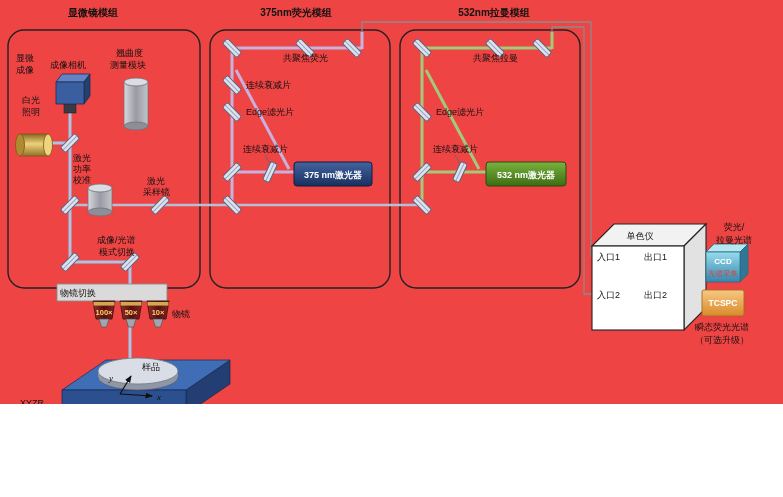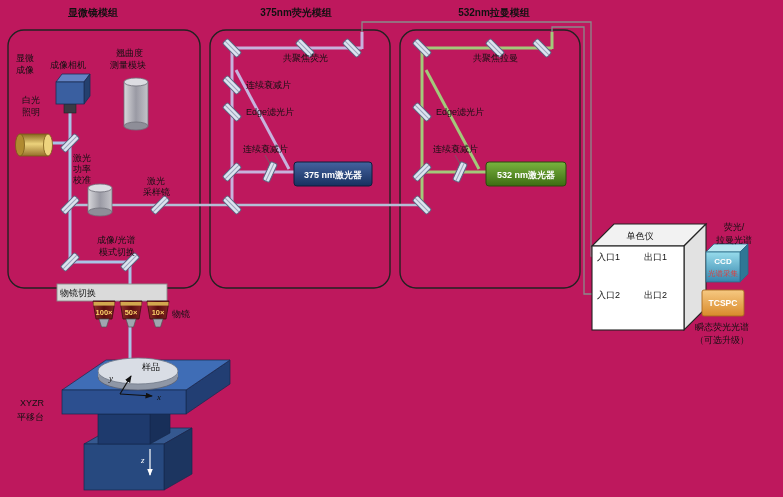--- a/index.html
+++ b/index.html
@@ -1,16 +1,16 @@
 <!DOCTYPE html>
 <html><head>
 <meta charset="utf-8">
 <style>
   body{margin:0;background:#fff}
-  #wrap{position:relative;width:783px;height:497px;background:#be185d;font-family:"Liberation Sans","DejaVu Sans",sans-serif;overflow:hidden}
+  #wrap{position:relative;width:783px;height:404px;background:#ef4444;font-family:"Liberation Sans","DejaVu Sans",sans-serif;overflow:hidden}
   svg{display:block}
   text{font-family:"Liberation Sans","DejaVu Sans",sans-serif;fill:#111;font-size:9px}
   .title{font-size:10px;font-weight:bold}
   .mbox{fill:none;stroke:#222;stroke-width:1.4}
   .optic>rect{fill:#dce3ef;stroke:#5a6480;stroke-width:1}
   .optic>line{stroke:#98a2ba;stroke-width:1}
   .beam-b{stroke:#a9c4e6;stroke-width:3;fill:none}
   .beam-m{stroke:#b3c0d6;stroke-width:2.6;fill:none}
   .beam-p{stroke:#c7b2dd;stroke-width:3;fill:none}
   .beam-g{stroke:#a3c97a;stroke-width:3;fill:none}

